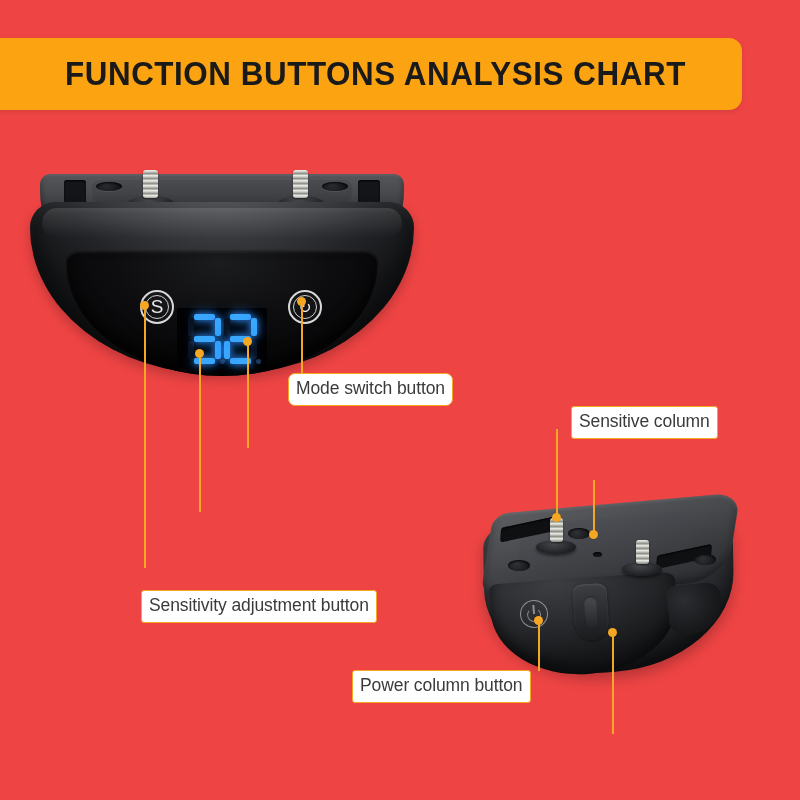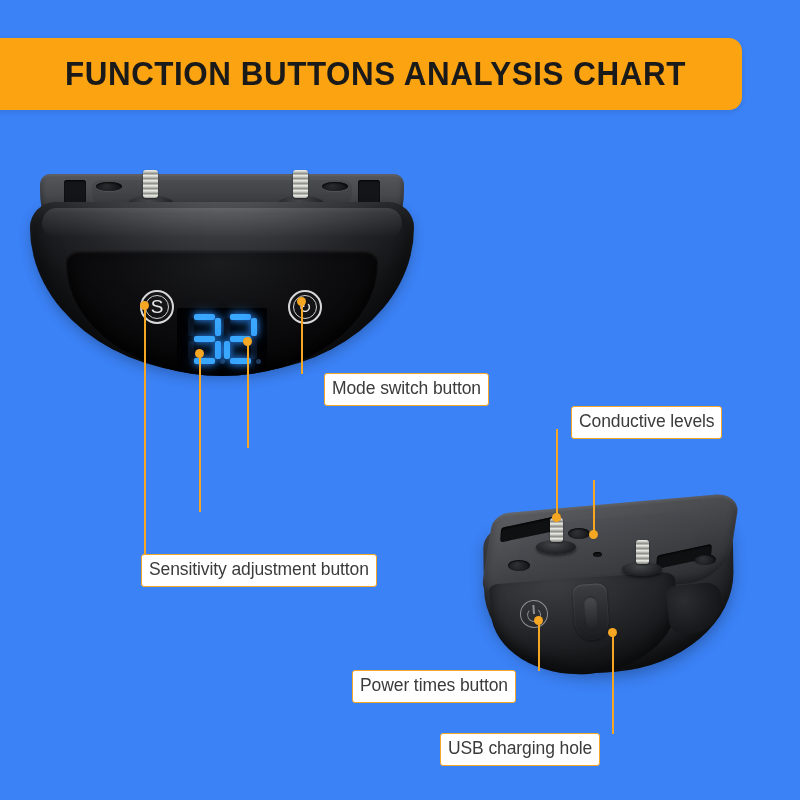--- a/index.html
+++ b/index.html
@@ -9,21 +9,21 @@
     background: #ffffff;
   }
   body {
     font-family: "Liberation Sans", sans-serif;
     -webkit-font-smoothing: antialiased;
   }
   #stage {
     position: relative;
     width: 800px;
     height: 800px;
-    background: #3b82f6;
+    background: #ef4444;
     overflow: hidden;
   }
 
   
   #title-banner {
     position: absolute;
     left: -20px;
     top: 38px;
     width: 762px;
     height: 72px;
@@ -513,26 +513,25 @@
 
   <div class="dot" style="left:589px; top:530px;"></div>
   <div class="leader-v" style="left:593px; top:480px; height:54px;"></div>
 
   <div class="dot" style="left:534px; top:616px;"></div>
   <div class="leader-v" style="left:538px; top:621px; height:50px;"></div>
 
   <div class="dot" style="left:608px; top:628px;"></div>
   <div class="leader-v" style="left:612px; top:633px; height:101px;"></div>
 
-  <div class="callout" style="left:324px; top:373px;">Mode switch button</div>
-
-
-
-  <div class="callout" style="left:141px; top:554px;">Sensitivity adjustment button</div>
-
-  <div class="callout" style="left:571px; top:406px;">Conductive levels</div>
-
-
-  <div class="callout" style="left:352px; top:670px;">Power times button</div>
-
-  <div class="callout" style="left:440px; top:733px;">USB charging hole</div>
+  <div class="callout" style="left:288px; top:373px;border-radius:7px;">Mode switch button</div>
+
+
+
+  <div class="callout" style="left:141px; top:590px;">Sensitivity adjustment button</div>
+
+  <div class="callout" style="left:571px; top:406px;">Sensitive column</div>
+
+
+  <div class="callout" style="left:352px; top:670px;">Power column button</div>
+
 
 </div>
 
 </body></html>

